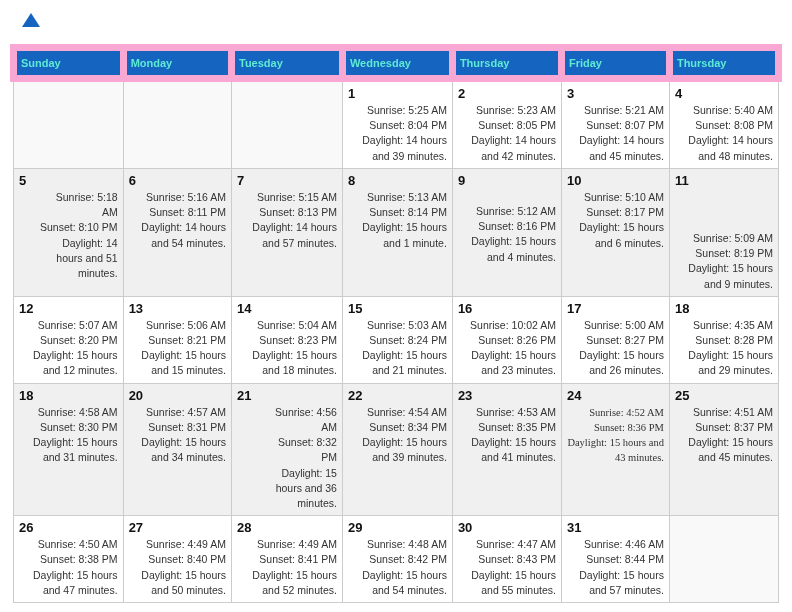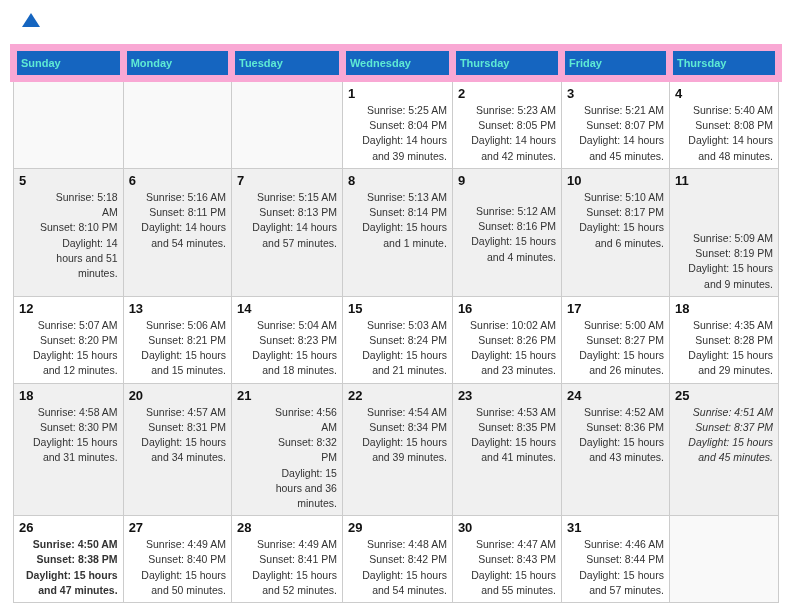--- a/index.html
+++ b/index.html
@@ -277,35 +277,35 @@
 Daylight: 15 hours and 39 minutes.</div>
         </td>
         <td>
           <div class="day-num">23</div>
           <div class="day-info" style="white-space: pre-line;">Sunrise: 4:53 AM
 Sunset: 8:35 PM
 Daylight: 15 hours and 41 minutes.</div>
         </td>
         <td>
           <div class="day-num">24</div>
-          <div class="day-info" style="white-space: pre-line;">Sunrise: 4:52 AM
+          <div class="day-info" style="white-space: pre-line; font-family: Liberation Serif, serif;">Sunrise: 4:52 AM
 Sunset: 8:36 PM
 Daylight: 15 hours and 43 minutes.</div>
         </td>
         <td>
           <div class="day-num">25</div>
-          <div class="day-info" style="white-space: pre-line; font-style: italic;">Sunrise: 4:51 AM
+          <div class="day-info" style="white-space: pre-line;">Sunrise: 4:51 AM
 Sunset: 8:37 PM
 Daylight: 15 hours and 45 minutes.</div>
         </td>
       </tr>
       <tr>
         <td>
           <div class="day-num">26</div>
-          <div class="day-info" style="white-space: pre-line; font-weight: bold;">Sunrise: 4:50 AM
+          <div class="day-info" style="white-space: pre-line;">Sunrise: 4:50 AM
 Sunset: 8:38 PM
 Daylight: 15 hours and 47 minutes.</div>
         </td>
         <td>
           <div class="day-num">27</div>
           <div class="day-info" style="white-space: pre-line;">Sunrise: 4:49 AM
 Sunset: 8:40 PM
 Daylight: 15 hours and 50 minutes.</div>
         </td>
         <td>

